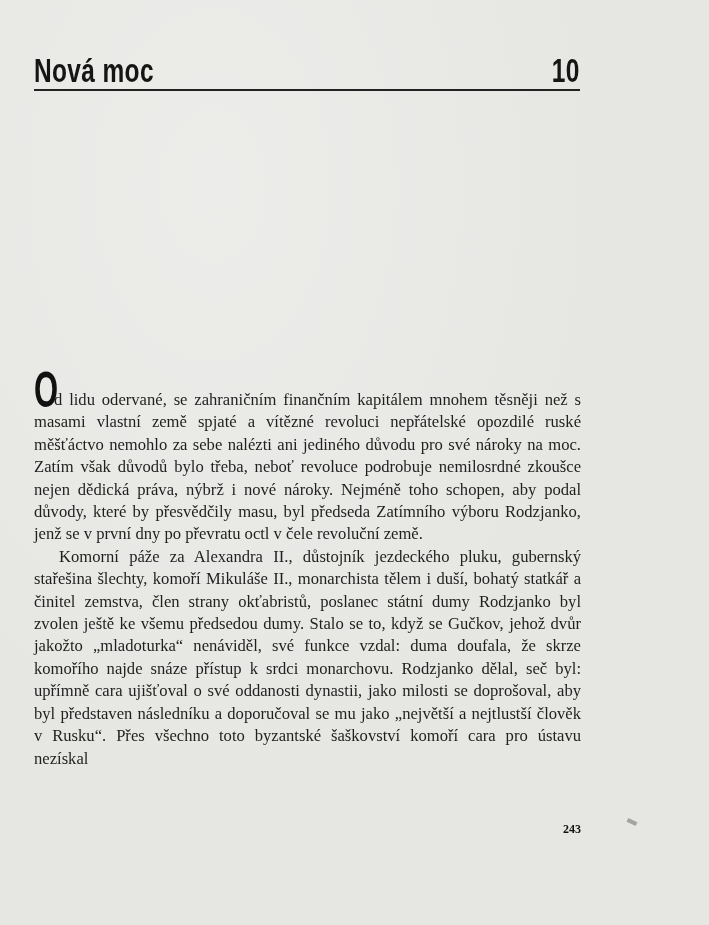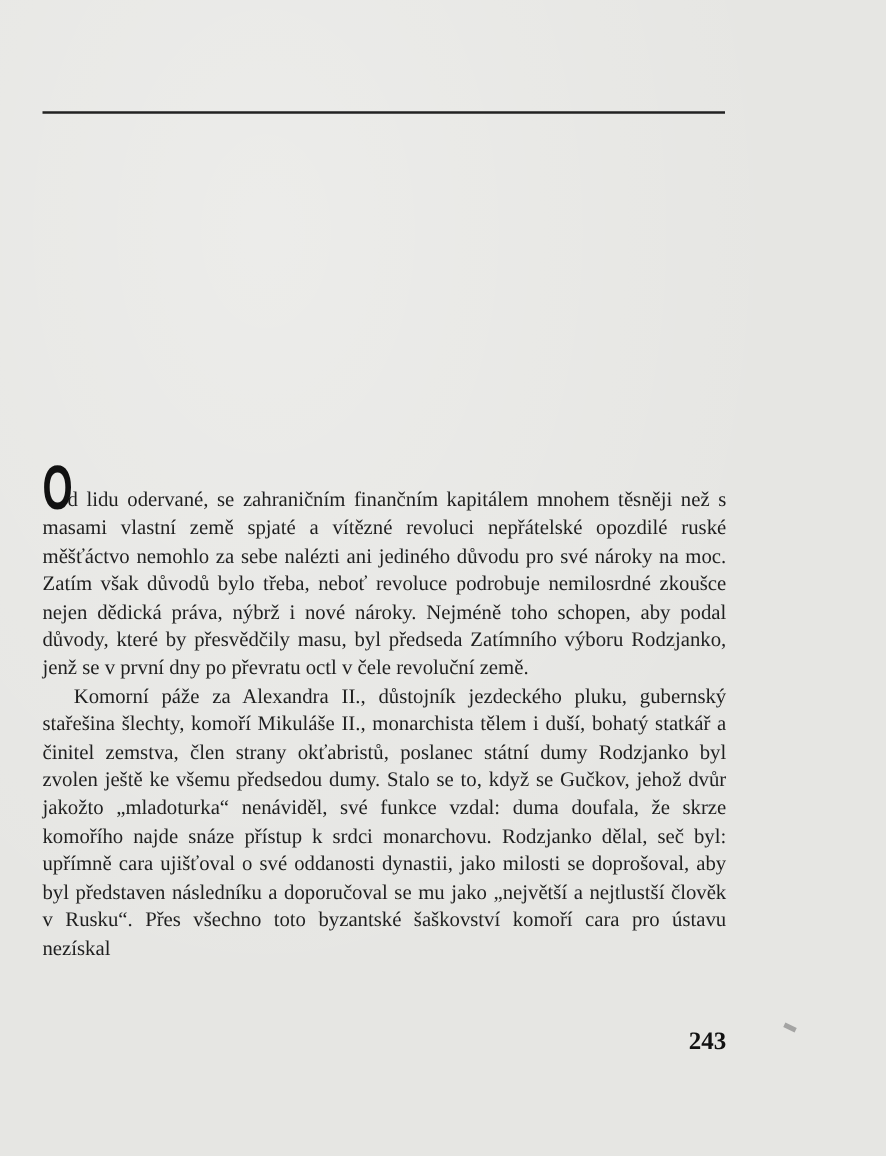--- a/index.html
+++ b/index.html
@@ -54,33 +54,37 @@
     margin-top:-21px;
     margin-right:1px;
     transform: scaleX(0.62);
     transform-origin:left top;
     width:19px;
     color:#111;
   }
   .folio {
     position:absolute; left:581px; top:822px;
     font-family: "Liberation Serif", "DejaVu Serif", serif;
-    font-weight:bold; font-size:20px;
+    font-weight:bold; font-size:12px;
     transform: translateX(-100%);
     color:#111;
   }
   .mark {
     position:absolute; left:627px; top:820px; width:10px; height:4px;
     background:#888; transform:rotate(25deg); opacity:0.7;
   }
 </style>
 </head>
 <body>
 
 <div class="page">
+  <div class="header">
+    <div class="chapter-title">Nová moc</div>
+    <div class="chapter-number">10</div>
+  </div>
   <div class="rule"></div>
 
   <div class="text">
     <p class="para"><span class="dropcap">O</span><span>d lidu odervané, se zahraničním finančním kapitálem mnohem těsněji než s masami vlastní země spjaté a vítězné revoluci nepřátelské opozdilé ruské měšťáctvo nemohlo za sebe nalézti ani jediného důvodu pro své nároky na moc. Zatím však důvodů bylo třeba, neboť revoluce podrobuje nemilosrdné zkoušce nejen dědická práva, nýbrž i nové nároky. Nejméně toho schopen, aby podal důvody, které by přesvědčily masu, byl před­seda Zatímního výboru Rodzjanko, jenž se v první dny po převratu octl v čele revoluční země.</span></p>
     <p class="para">Komorní páže za Alexandra II., důstojník jezdeckého pluku, gubern­ský stařešina šlechty, komoří Mikuláše II., monarchista tělem i duší, bohatý statkář a činitel zemstva, člen strany okťabristů, poslanec státní dumy Rodzjanko byl zvolen ještě ke všemu předsedou dumy. Stalo se to, když se Gučkov, jehož dvůr jakožto „mladoturka“ nenáviděl, své funkce vzdal: duma doufala, že skrze komořího najde snáze přístup k srdci monarchovu. Rodzjanko dělal, seč byl: upřímně cara ujišťoval o své od­danosti dynastii, jako milosti se doprošoval, aby byl představen násled­níku a doporučoval se mu jako „největší a nejtlustší člověk v Rusku“. Přes všechno toto byzantské šaškovství komoří cara pro ústavu nezískal</p>
   </div>
 
   <div class="folio">243</div>
   <div class="mark"></div>
 </div>

